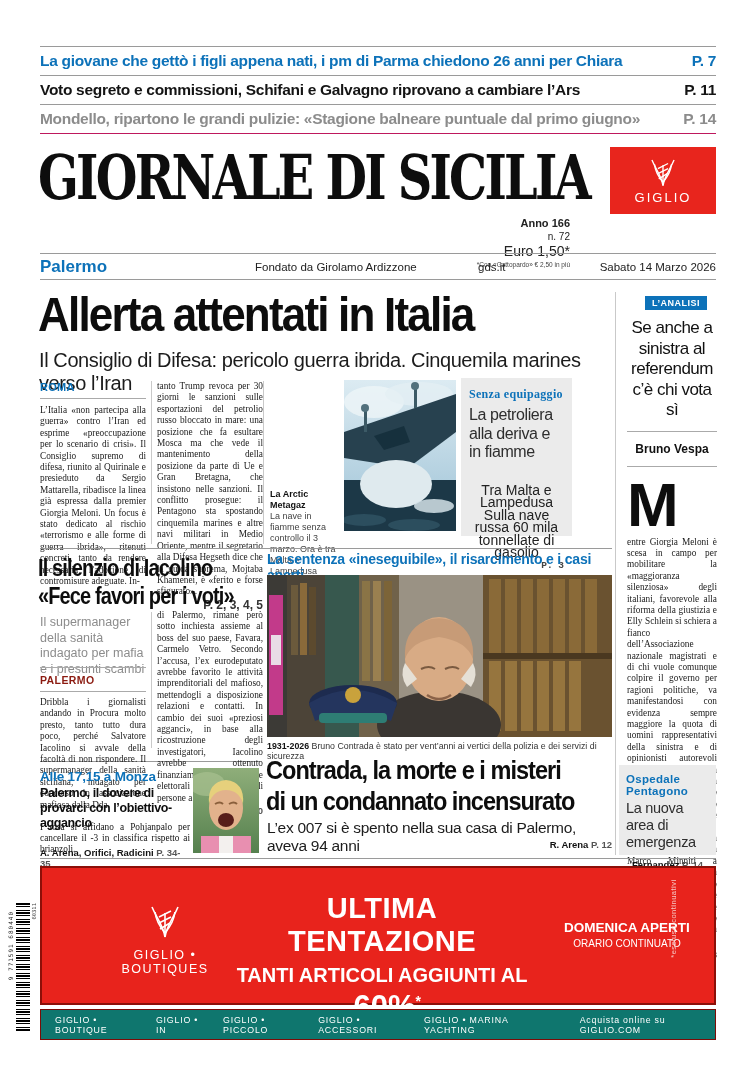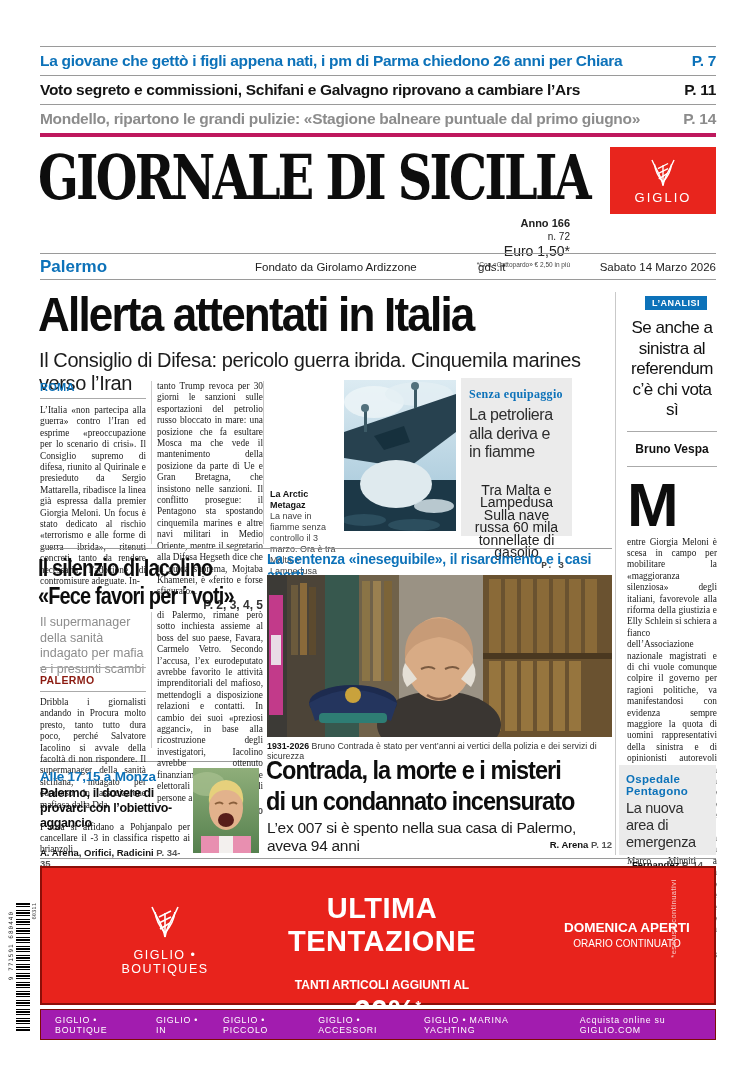--- a/index.html
+++ b/index.html
@@ -3,21 +3,21 @@
 <meta charset="utf-8">
 <style>
   * { margin:0; padding:0; box-sizing:border-box; }
   html,body { width:755px; height:1080px; background:#fff; font-family:"Liberation Sans",sans-serif; }
   body { position:relative; overflow:hidden; color:#111; }
 
   
   .tophead { position:absolute; left:40px; width:676px; top:46px; }
   .tophead .row { display:flex; justify-content:space-between; align-items:center; height:29px;
                   border-top:1px solid #9a9a9a; font-weight:bold; font-size:15.5px; letter-spacing:-0.3px; }
-  .tophead { border-bottom:4px solid #be185d; }
+  .tophead { border-bottom:1px solid #be185d; }
   .th-blue { color:#0d72b9; } .th-black { color:#141414; } .th-gray { color:#8c8c8c; }
 
   
   .nameplate { position:absolute; left:38px; top:141px; font-family:"DejaVu Serif",serif; font-weight:bold;
                font-size:52px; letter-spacing:-3px; white-space:nowrap; color:#0d0d0d;
                transform:scale(0.92,1.18); transform-origin:left top; }
   .giglio-box { position:absolute; left:610px; top:147px; width:106px; height:67px; background:#e8251d;
                 display:flex; flex-direction:column; align-items:center; justify-content:center; gap:2px; }
   .giglio-box .glabel { color:#fff; font-size:13px; letter-spacing:2px; font-weight:normal; }
   .edition { position:absolute; right:185px; top:217px; text-align:right; line-height:1.25; color:#222; }
@@ -109,30 +109,30 @@
   
   .hr { position:absolute; height:1px; background:#9a9a9a; }
 
   
   .ad { position:absolute; left:40px; top:866px; width:676px; height:139px; background:#e8231c; border:2px solid #8c0f08;
         color:#fff; }
   .ad .brand { position:absolute; left:48px; top:34px; width:150px; text-align:center; }
   .ad .brand .btxt { font-size:12.5px; letter-spacing:1.5px; margin-top:4px; }
   .ad .center { position:absolute; left:190px; top:24px; width:300px; text-align:center; }
   .ad .c1 { font-size:29px; font-weight:bold; letter-spacing:0.5px; }
-  .ad .c2 { font-size:12px; font-weight:bold; margin-top:20px; }
+  .ad .c2 { font-size:20px; font-weight:bold; margin-top:6px; }
   .ad .c3 { font-size:31px; font-weight:bold; margin-top:2px; }
   .ad .c3 sup { font-size:14px; }
   .ad .right { position:absolute; left:500px; top:52px; width:170px; text-align:center; }
   .ad .r1 { font-size:13.5px; font-weight:bold; }
   .ad .r2 { font-size:10px; margin-top:3px; }
   .ad .vnote { position:absolute; right:2px; top:50%; transform:rotate(-90deg) translateX(28%); transform-origin:center;
                font-size:7.5px; color:#f6c9c5; letter-spacing:0.5px; white-space:nowrap; }
 
-  .adfoot { position:absolute; left:40px; top:1009px; width:676px; height:31px; background:#a21caf; border:1px solid #7c0c07;
+  .adfoot { position:absolute; left:40px; top:1009px; width:676px; height:31px; background:#0f766e; border:1px solid #7c0c07;
             display:flex; align-items:center; color:#fff; font-size:8.8px; letter-spacing:0.8px; padding:0 14px; gap:22px;justify-content:space-between; }
   .adfoot .spacer { flex:1; }
 
   
   .barcode { position:absolute; left:7px; top:903px; width:26px; height:128px; }
   .barcode .bars { position:absolute; left:9px; top:0; width:14px; height:128px;
         background:repeating-linear-gradient(180deg,#000 0 2px,#fff 2px 3px,#000 3px 4px,#fff 4px 7px,#000 7px 8px,#fff 8px 9px); }
   .barcode .digits { position:absolute; left:0; top:8px; writing-mode:vertical-rl; transform:rotate(180deg);
         font-family:"DejaVu Sans Mono",monospace; font-size:6px; color:#222; letter-spacing:1px; }
   .barcode .issue { position:absolute; left:24px; top:0; writing-mode:vertical-rl; transform:rotate(180deg);

